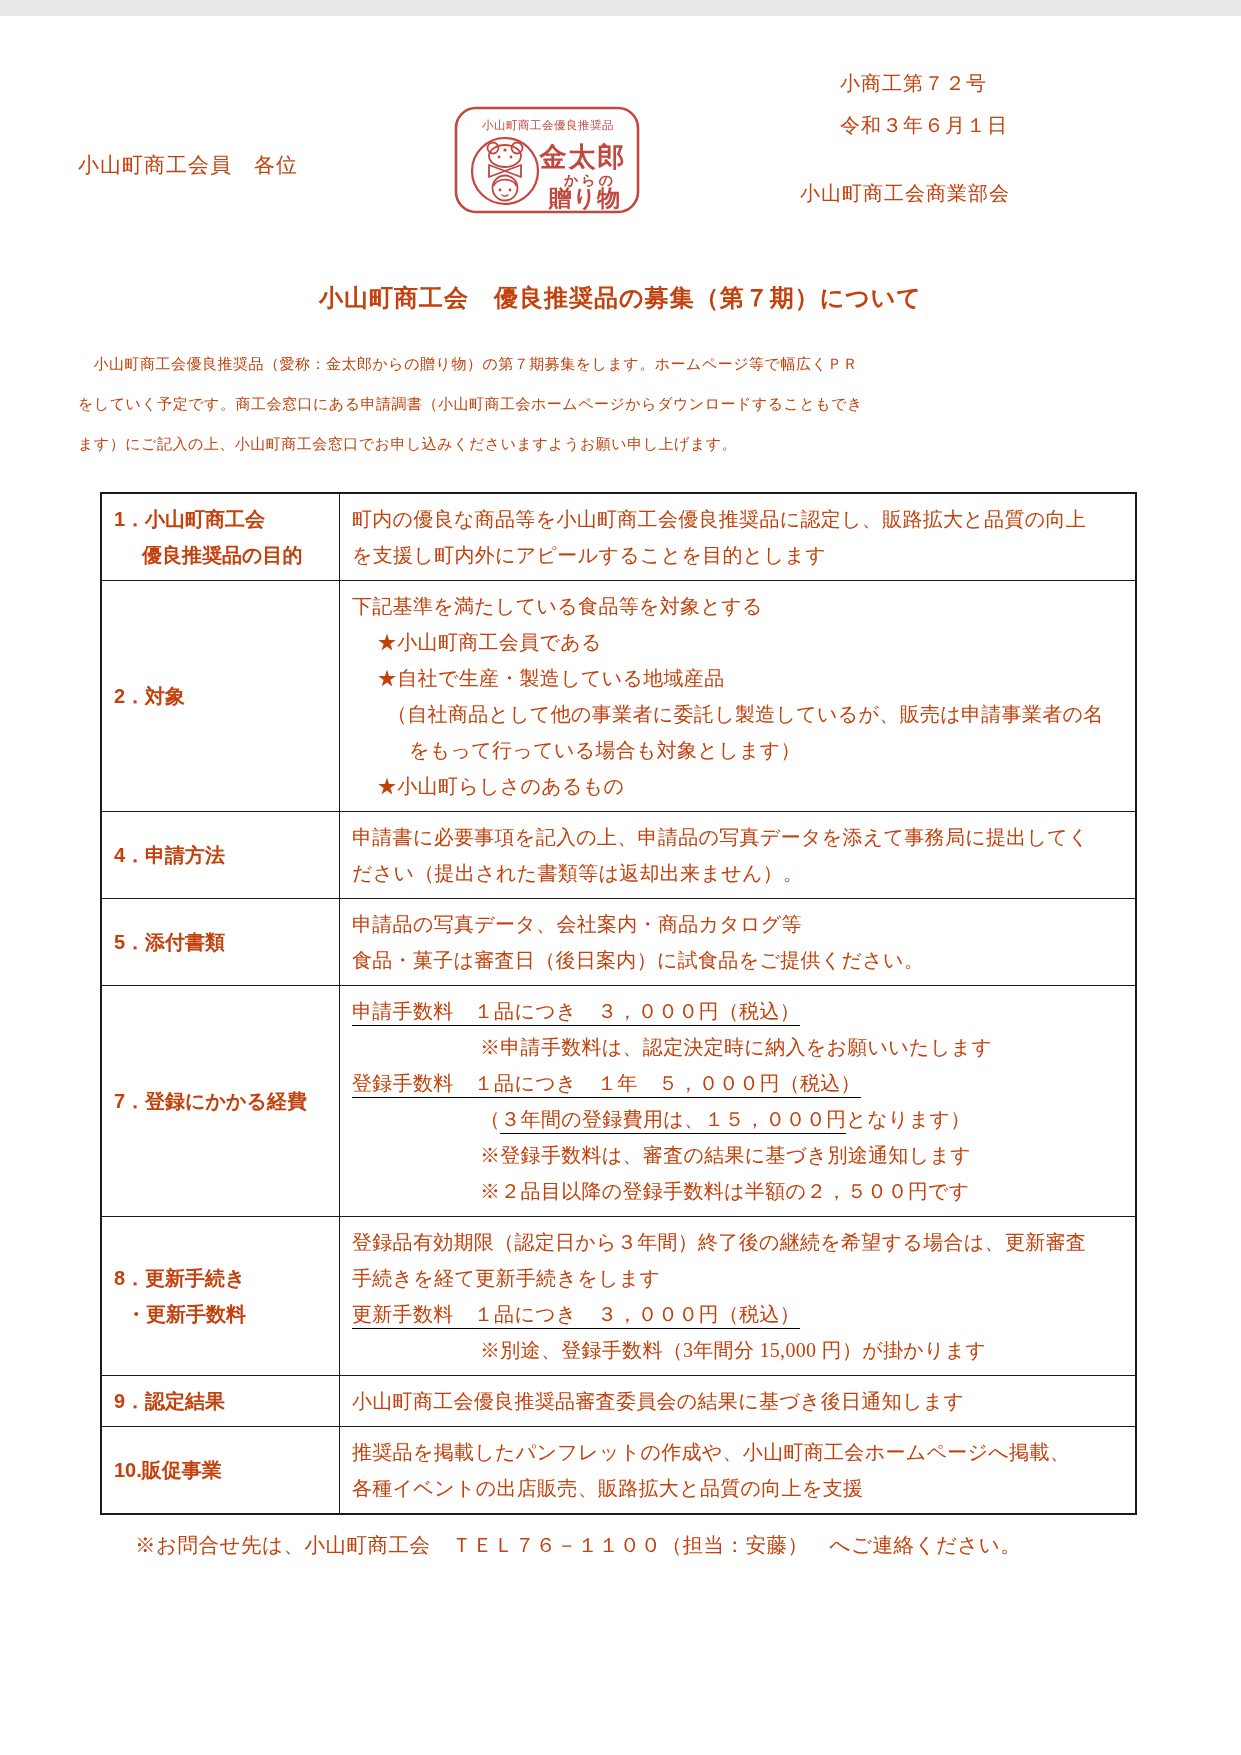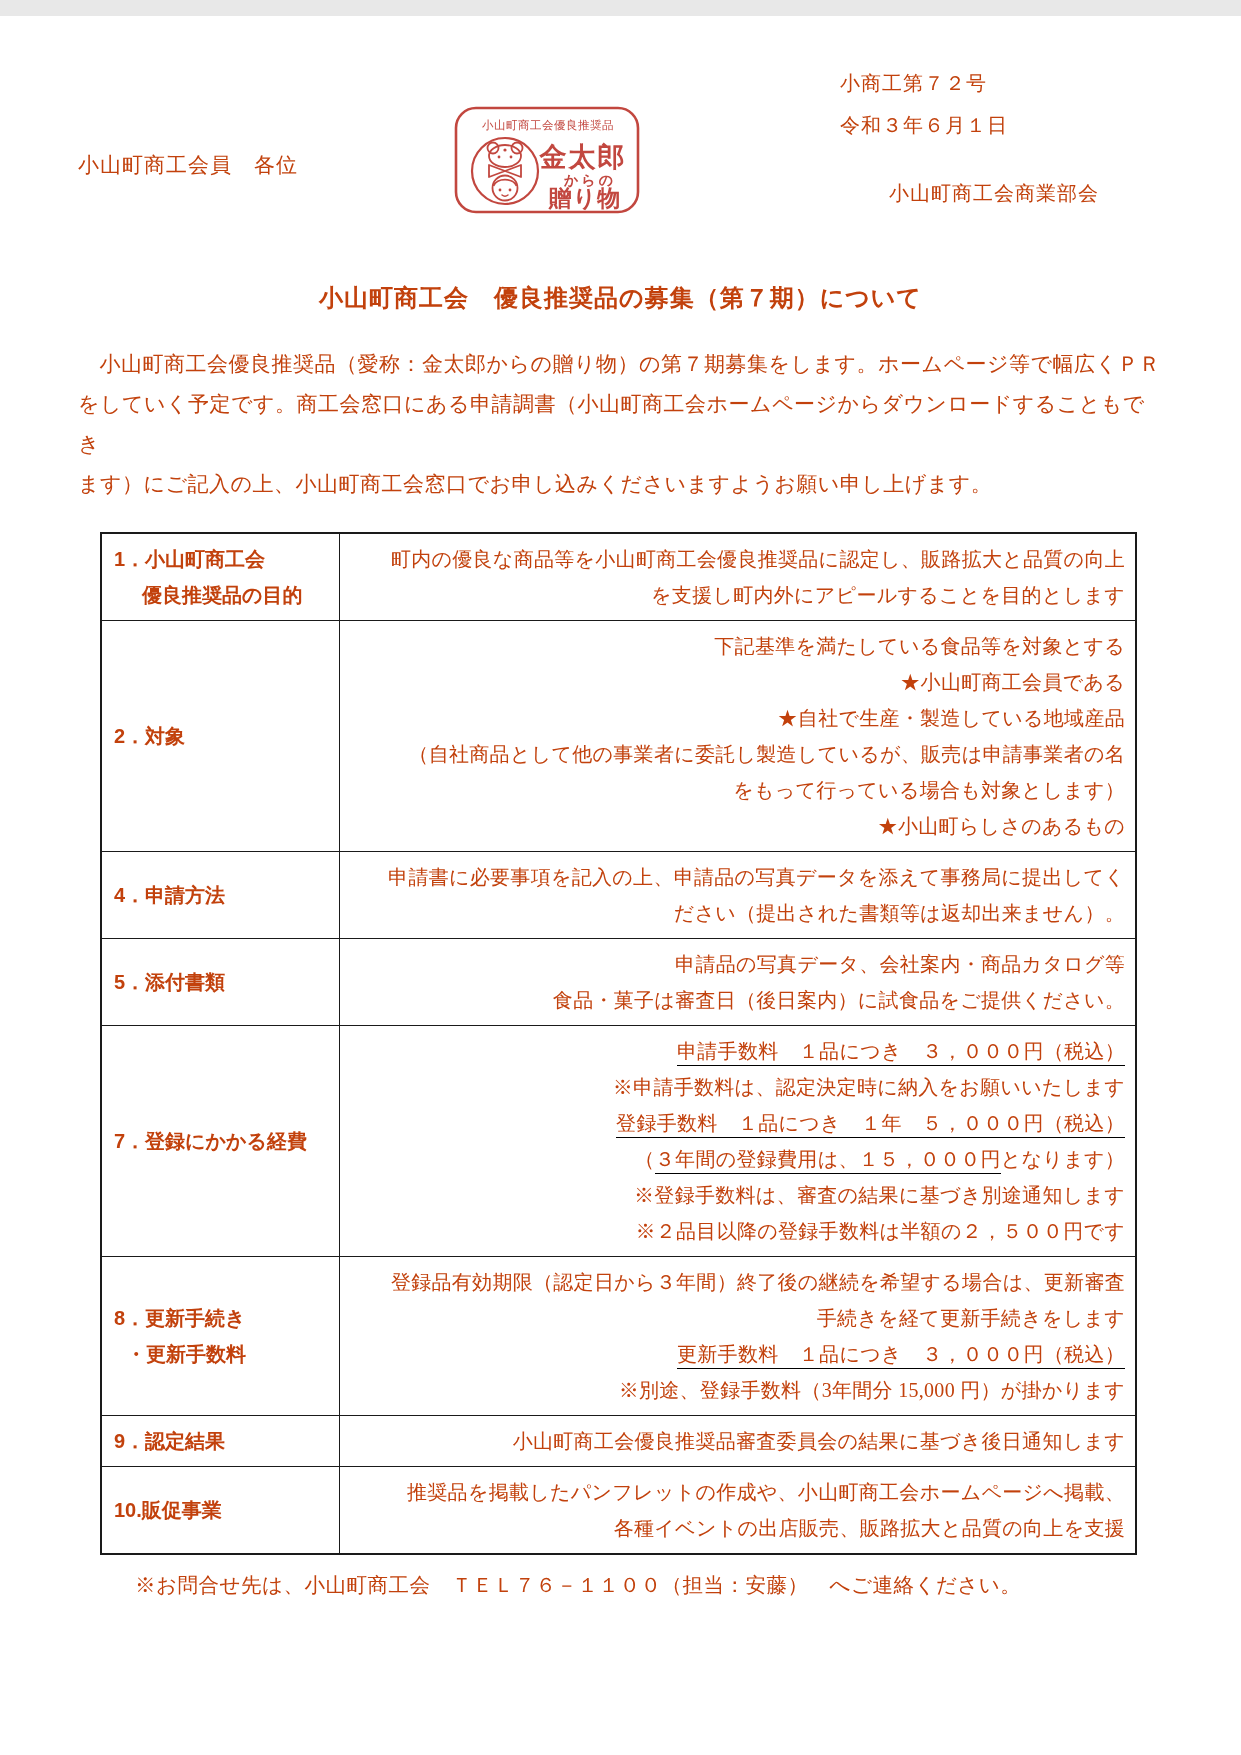--- a/index.html
+++ b/index.html
@@ -9,37 +9,37 @@
     margin:16px auto;
     background:#ffffff;
     color:#c2410c;
     font-family:"Liberation Serif","DejaVu Serif",serif;
     overflow:hidden;
   }
   
   .hdr{position:relative;height:252px;}
   .meta{position:absolute;left:840px;top:46px;font-family:"Liberation Sans","DejaVu Sans",sans-serif;font-size:20px;line-height:42px;letter-spacing:1px;}
   .addressee{position:absolute;left:78px;top:135px;font-family:"Liberation Sans","DejaVu Sans",sans-serif;font-size:21px;letter-spacing:1px;}
-  .sender{position:absolute;left:889px;top:164px;font-family:"Liberation Sans","DejaVu Sans",sans-serif;font-size:20px;letter-spacing:1px;}
+  .sender{position:absolute;left:800px;top:164px;font-family:"Liberation Sans","DejaVu Sans",sans-serif;font-size:20px;letter-spacing:1px;}
   .logo{position:absolute;left:452px;top:88px;width:190px;height:112px;}
   .logo-stroke{fill:none;stroke:#c2473f;}
   .logo-fill{fill:#c2473f;stroke:none;}
   .logo text{fill:#c2473f;font-family:"Liberation Sans","DejaVu Sans",sans-serif;}
   .logo-small{font-size:11.5px;letter-spacing:0.5px;}
   .logo-big{font-size:27px;font-weight:bold;letter-spacing:2px;}
   .logo-mid{font-size:14px;font-weight:bold;letter-spacing:3px;}
   .logo-big2{font-size:23px;font-weight:bold;letter-spacing:1px;}
   
   .title{
     margin:14px 0 0 0;
     text-align:center;
     font-family:"Liberation Sans","DejaVu Sans",sans-serif;
     font-size:24px;font-weight:bold;letter-spacing:1px;
   }
-  .intro{margin:30px 78px 0 78px;font-size:21px;line-height:40px;letter-spacing:0.5px;}
+  .intro{margin:30px 78px 0 78px;font-size:15px;line-height:40px;letter-spacing:0.5px;}
   
   table.info{
     margin:28px 0 0 100px;
     width:1037px;
     border-collapse:collapse;
     table-layout:fixed;
     border:2.5px solid #1a1a1a;
   }
   table.info td{
     border:1.5px solid #1a1a1a;
@@ -49,21 +49,21 @@
     padding:7px 10px 7px 12px;
   }
   td.label-cell{
     width:215px;
     font-family:"Liberation Sans","DejaVu Sans",sans-serif;
     font-weight:bold;
     font-size:20px;
     line-height:32px;
     padding-left:11px;
   }
-  td.content-cell{letter-spacing:0.3px;text-align:right;}
+  td.content-cell{letter-spacing:0.3px;}
   .cline{white-space:nowrap;}
   .ul{border-bottom:1.6px solid #000;padding-bottom:3px;}
   
   .footnote{margin:16px 0 0 135px;font-size:20.5px;letter-spacing:0.5px;}
 </style>
 </head>
 <body>
 
 <div class="page">
 

